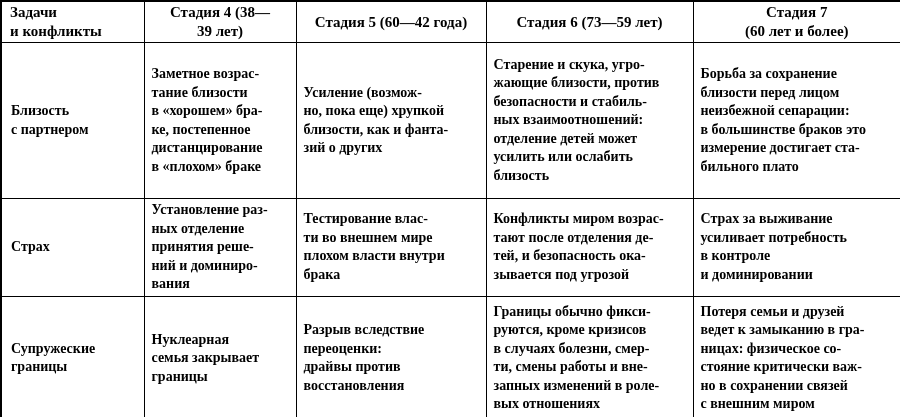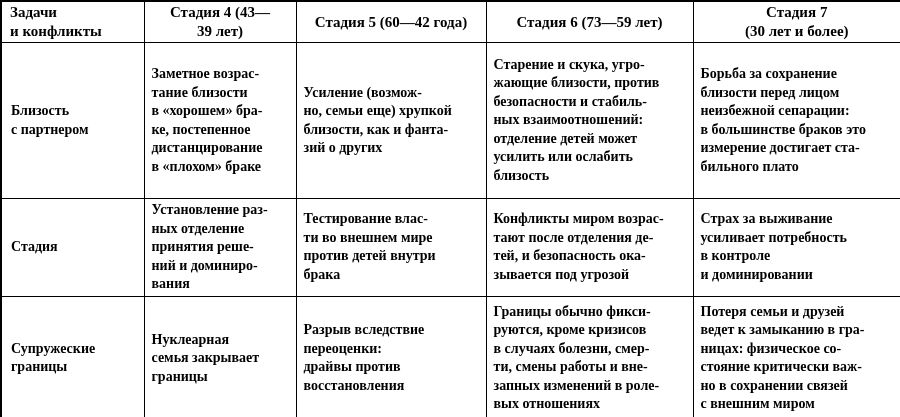--- a/index.html
+++ b/index.html
@@ -62,64 +62,64 @@
       <col style="width:143px">
       <col style="width:152px">
       <col style="width:190px">
       <col style="width:207px">
       <col style="width:208px">
     </colgroup>
     <tbody>
       <tr style="height:40px;">
         <th class="left">Задачи
 и конфликты</th>
-        <th>Стадия 4 (43—
+        <th>Стадия 4 (38—
 39 лет)</th>
         <th>Стадия 5 (60—42 года)</th>
         <th>Стадия 6 (73—59 лет)</th>
         <th>Стадия 7
-(30 лет и более)</th>
+(60 лет и более)</th>
       </tr>
       <tr style="height:156px;">
         <td class="task">Близость
 с партнером</td>
         <td>Заметное возрас-
 тание близости
 в «хорошем» бра-
 ке, постепенное
 дистанцирование
 в «плохом» браке</td>
         <td>Усиление (возмож-
-но, семьи еще) хрупкой
+но, пока еще) хрупкой
 близости, как и фанта-
 зий о других</td>
         <td>Старение и скука, угро-
 жающие близости, против
 безопасности и стабиль-
 ных взаимоотношений:
 отделение детей может
 усилить или ослабить
 близость</td>
         <td>Борьба за сохранение
 близости перед лицом
 неизбежной сепарации:
 в большинстве браков это
 измерение достигает ста-
 бильного плато</td>
       </tr>
       <tr style="height:96px;">
-        <td class="task">Стадия</td>
+        <td class="task">Страх</td>
         <td>Установление раз-
 ных отделение
 принятия реше-
 ний и доминиро-
 вания</td>
         <td>Тестирование влас-
 ти во внешнем мире
-против детей внутри
+плохом власти внутри
 брака</td>
         <td>Конфликты миром возрас-
 тают после отделения де-
 тей, и безопасность ока-
 зывается под угрозой</td>
         <td>Страх за выживание
 усиливает потребность
 в контроле
 и доминировании</td>
       </tr>

